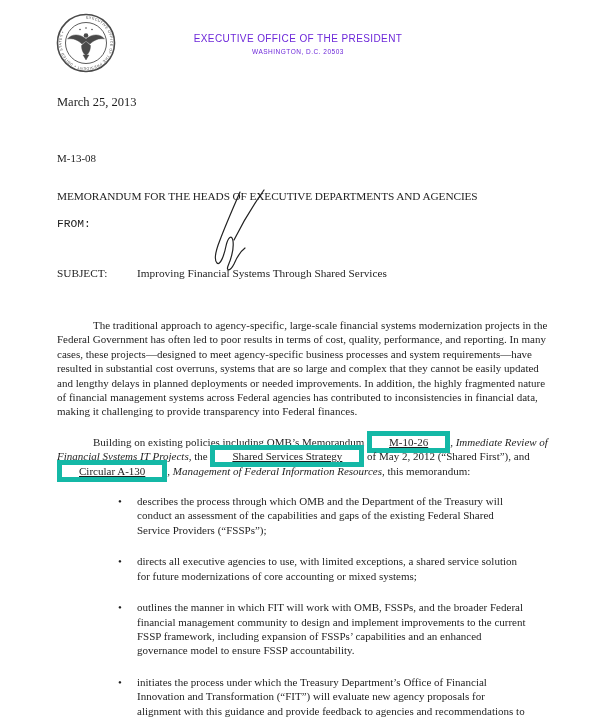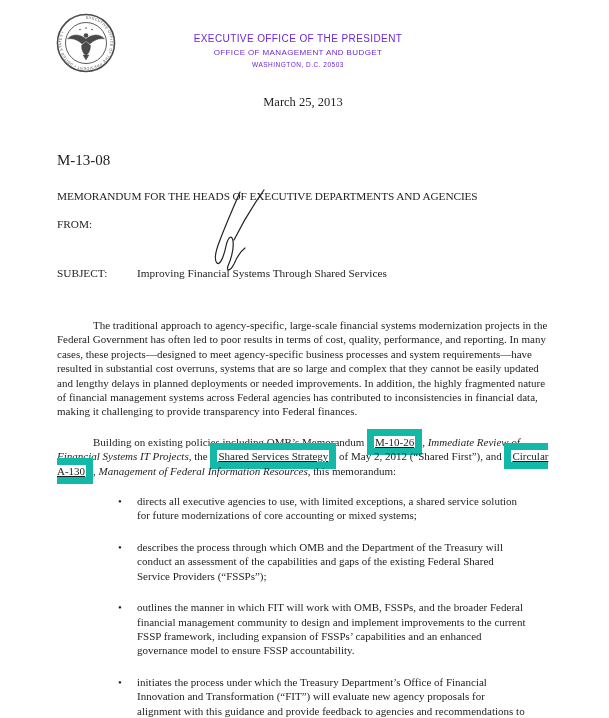--- a/index.html
+++ b/index.html
@@ -33,48 +33,47 @@
   }
   .letterhead .line1 { font-size: 10px; letter-spacing: 0.4px; margin-bottom: 4px; }
   .letterhead .line2 { font-size: 8px;  letter-spacing: 0.4px; margin-bottom: 4px; }
   .letterhead .line3 { font-size: 6.5px; letter-spacing: 0.5px; }
 
   .date-line {
     position: absolute;
     left: 57px;
     top: 95px;
     width: 492px;
-    text-align: center;
     font-size: 12.5px;
   }
 
   
   .memo-number {
     position: absolute;
     left: 57px;
     top: 152px;
-    font-size: 15px;
+    font-size: 11px;
   }
   .memo-heading {
     position: absolute;
     left: 57px;
     top: 190px;
     font-size: 11.3px;
     white-space: nowrap;
     letter-spacing: -0.1px;
   }
   .head-row {
     position: absolute;
     left: 57px;
     display: grid;
     grid-template-columns: 80px auto;
     font-size: 11.3px;
     line-height: 15.5px;
   }
-  .from-row    { top: 217px; }
+  .from-row    { top: 217px; font-family: Liberation Mono, monospace; }
   .subject-row { top: 266px; }
 
   .signature {
     position: absolute;
     left: 192px;
     top: 188px;
     width: 75px;
     height: 85px;
     z-index: 2;
     pointer-events: none;
@@ -88,23 +87,23 @@
     width: 494px;
     font-size: 11px;
     line-height: 14.4px;
   }
   .body-text p {
     margin: 16px 0 13px 0;
     text-indent: 36px;
   }
   .italic { font-style: italic; }
   .link-box {
-    border: 7px solid #14b8a6;
+    border: 5px solid #14b8a6;
     text-decoration: underline;
-    padding: 0 1px;
+    padding: 0 17px;
     cursor: pointer;
     color: #1e1e1e;
   }
   ul.memo-bullets {
     margin: 16px 0 0 0;
     padding: 0 0 0 80px;
     list-style: none;
   }
   ul.memo-bullets li {
     position: relative;
@@ -139,21 +138,20 @@
       <circle cx="37" cy="17.5" r="0.8" stroke="none"></circle>
       <circle cx="31" cy="23.5" r="2.3" stroke="none"></circle>
       <path d="M31 27 C25 21.5 16.5 21.5 12.5 27 C18 26 23 28 27 32 L31 29 L35 32 C39 28 44 26 49.5 27 C45.5 21.5 37 21.5 31 27 Z" stroke-width="0.4"></path>
       <path d="M31 29.5 L26.5 33.5 C26.5 38.5 28.5 42 31 43.5 C33.5 42 35.5 38.5 35.5 33.5 Z" stroke-width="0.4"></path>
       <path d="M28 43 L31 48 L34 43 Z" stroke-width="0.4"></path>
     </g>
   </svg>
 
   <div class="letterhead">
     <div class="line1">EXECUTIVE OFFICE OF THE PRESIDENT</div>
-    <div class="line2">OFFICE OF MANAGEMENT AND BUDGET</div>
     <div class="line3">WASHINGTON, D.C. 20503</div>
   </div>
 
   <div class="date-line">March 25, 2013</div>
 
   <div class="memo-number">M-13-08</div>
   <div class="memo-heading">MEMORANDUM FOR THE HEADS OF EXECUTIVE DEPARTMENTS AND AGENCIES</div>
 
   <div class="head-row from-row">
     <div>FROM:</div>
@@ -170,20 +168,20 @@
     <div>SUBJECT:</div>
     <div>Improving Financial Systems Through Shared Services</div>
   </div>
 
   <div class="body-text">
     <p>The traditional approach to agency-specific, large-scale financial systems modernization projects in the Federal Government has often led to poor results in terms of cost, quality, performance, and reporting.  In many cases, these projects—designed to meet agency-specific business processes and system requirements—have resulted in substantial cost overruns, systems that are so large and complex that they cannot be easily updated and lengthy delays in planned deployments or needed improvements.  In addition, the highly fragmented nature of financial management systems across Federal agencies has contributed to inconsistencies in financial data, making it challenging to provide transparency into Federal finances.</p>
 
     <p><span>Building on existing policies including OMB’s Memorandum </span><span class="link-box">M-10-26</span><span>, </span><span class="italic">Immediate Review of Financial Systems IT Projects,</span><span> the </span><span class="link-box">Shared Services Strategy</span><span> of May 2, 2012 (“Shared First”), and </span><span class="link-box">Circular A-130</span><span>, </span><span class="italic">Management of Federal Information Resources</span><span>, this memorandum:</span></p>
 
     <ul class="memo-bullets">
+      <li><span>describes the process through which OMB and the Department of the Treasury will conduct an assessment of the capabilities and gaps of the existing Federal Shared Service Providers (“FSSPs”);</span></li>
       <li><span>directs all executive agencies to use, with limited exceptions, a shared service solution for future modernizations of core accounting or mixed systems;</span></li>
-      <li><span>describes the process through which OMB and the Department of the Treasury will conduct an assessment of the capabilities and gaps of the existing Federal Shared Service Providers (“FSSPs”);</span></li>
       <li><span>outlines the manner in which FIT will work with OMB, FSSPs, and the broader Federal financial management community to design and implement improvements to the current FSSP framework, including expansion of FSSPs’ capabilities and an enhanced governance model to ensure FSSP accountability.</span></li>
       <li><span>initiates the process under which the Treasury Department’s Office of Financial Innovation and Transformation (“FIT”) will evaluate new agency proposals for alignment with this guidance and provide feedback to agencies and recommendations to OMB; and</span></li>
     </ul>
   </div>
 
 </div>
 
 </body></html>

